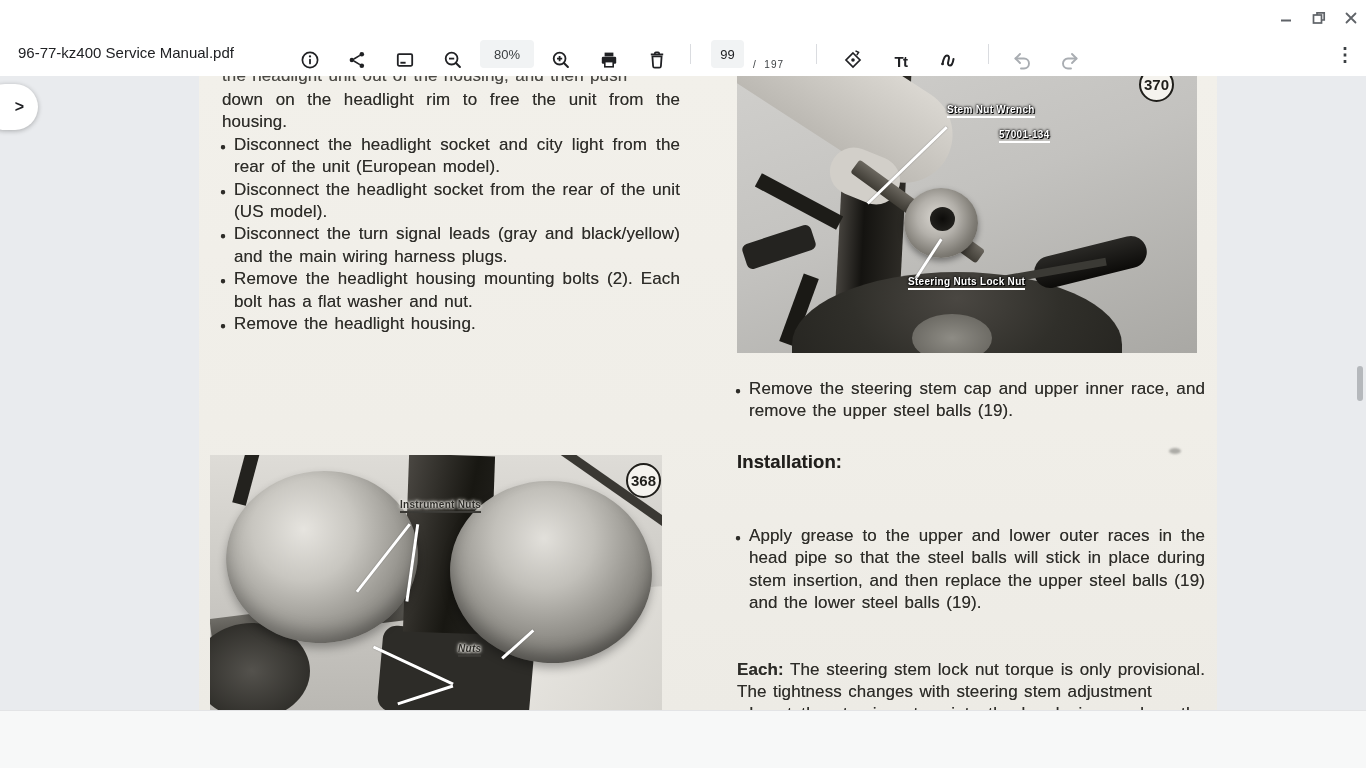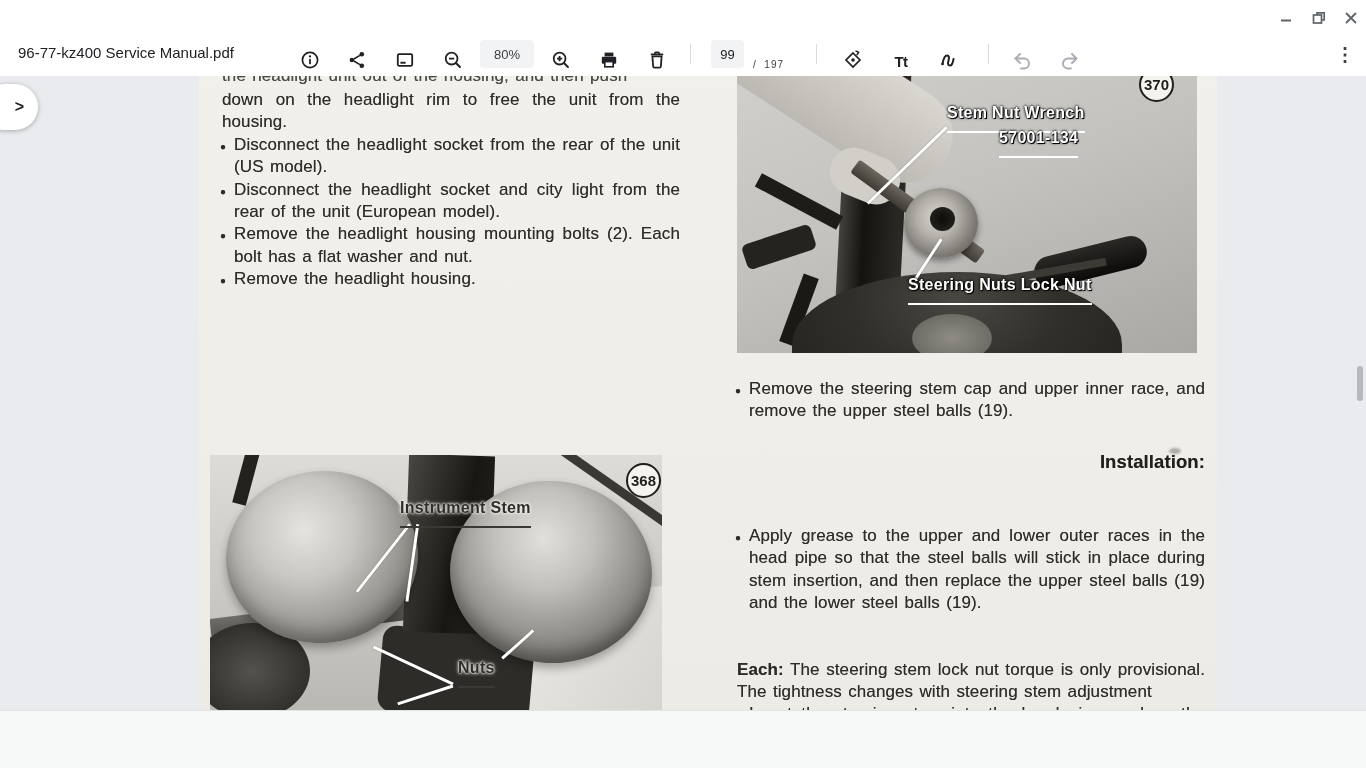--- a/index.html
+++ b/index.html
@@ -22,28 +22,28 @@
   
   .viewport { position:absolute; left:0; top:76px; width:1366px; height:634px; background:#e9ebee; }
   .page { position:absolute; left:199px; top:76px; width:1018px; height:634px; overflow:hidden;
           background:linear-gradient(180deg,#f2f0ea 0%,#f0eee8 55%,#edebe5 100%); }
   .scan { font-family:"Liberation Sans","DejaVu Sans",sans-serif; color:#2d2c28; font-size:17px; line-height:22.4px;
           text-align:justify; letter-spacing:0.1px; word-spacing:1.5px; text-shadow:0 0 0.6px rgba(45,44,40,0.6); }
   .bullet { position:relative; padding-left:12px; }
   .bullet::before { content:"●"; position:absolute; left:-2px; top:2px; font-size:10px; }
   .clipped { overflow:hidden; height:11px; opacity:.85; filter:blur(.4px); }
   .clipped > div { margin-top:-11px; }
-  .install-h { font-weight:700; font-size:18.5px; color:#211f1c; text-align:right; }
+  .install-h { font-weight:700; font-size:18.5px; color:#211f1c; text-align:left; }
   .note-label { font-weight:700; }
 
   
   .photo { position:absolute; overflow:hidden; }
   .ph { position:absolute; }
-  .plabel { position:absolute; color:#fff; font-weight:700; font-size:16px; letter-spacing:.3px; white-space:nowrap;
-            text-shadow:0 0 2px #000,0 0 3px #000,1px 1px 0 #000; border-bottom:2px solid #fff; padding-bottom:9px; z-index:4; }
+  .plabel { position:absolute; color:#fff; font-weight:700; font-size:10px; letter-spacing:.3px; white-space:nowrap;
+            text-shadow:0 0 2px #000,0 0 3px #000,1px 1px 0 #000; border-bottom:2px solid #fff; padding-bottom:1px; z-index:4; }
   .plabel-dark { color:#2e2d29; text-shadow:0 0 2px #f2f0ea,0 0 3px #f2f0ea,0 0 4px #f2f0ea; border-bottom:2.5px solid #3a3935; }
   .leader { position:absolute; background:#fff; height:2.5px; transform-origin:0 50%; z-index:3; box-shadow:0 0 1px rgba(0,0,0,.5); }
   .fig-num { position:absolute; width:35px; height:35px; border-radius:50%; background:#f5f3ee; border:2.5px solid #1f1e1a;
              color:#1f1e1a; font-weight:700; font-size:15px; display:flex; align-items:center; justify-content:center; z-index:4; }
 
   
   .f370 { left:538px; top:0; width:460px; height:277px; background:linear-gradient(160deg,#d0cfcc 0%,#c3c2bf 45%,#a9a8a4 100%); }
   .f370 .arm   { left:-45px; top:-38px; width:275px; height:96px; background:linear-gradient(#dad7d1,#bcb9b3); border-radius:50px; transform:rotate(33deg); }
   .f370 .hand  { left:92px; top:76px; width:72px; height:48px; background:#d2cfc9; border-radius:24px; transform:rotate(22deg); }
   .f370 .fork  { left:104px; top:-8px; width:64px; height:255px; background:linear-gradient(90deg,#45423d,#141310 38%,#2d2b26); transform:rotate(3deg); }
@@ -235,43 +235,44 @@
 </div>
 
 <div class="viewport">
   <div class="page" style="left:199px; top:0;">
 
     <div class="scan clipped abs" style="left:23px; top:0; width:458px;">
       <div>the headlight unit out of the housing, and then push</div>
     </div>
     <div class="scan abs" style="left:23px; top:13px; width:458px;">
       <div>down on the headlight rim to free the unit from the housing.</div>
+      <div class="bullet">Disconnect the headlight socket and city light from the rear of the unit (European model).</div>
       <div class="bullet">Disconnect the headlight socket from the rear of the unit (US model).</div>
-      <div class="bullet">Disconnect the headlight socket and city light from the rear of the unit (European model).</div>
+      <div class="bullet">Disconnect the turn signal leads (gray and black/yellow) and the main wiring harness plugs.</div>
       <div class="bullet">Remove the headlight housing mounting bolts (2). Each bolt has a flat washer and nut.</div>
       <div class="bullet">Remove the headlight housing.</div>
     </div>
 
     <div class="photo f368">
       <div class="ph stalk"></div>
       <div class="ph wire"></div>
       <div class="ph fender"></div>
       <div class="ph bracket"></div>
       <div class="ph discL"></div>
       <div class="ph nutsblob"></div>
       <div class="ph console"></div>
       <div class="ph gaugeL"></div>
       <div class="ph gaugeR"></div>
       <div class="leader" style="left:200px; top:68px; width:86px; transform:rotate(128deg);"></div>
       <div class="leader" style="left:208px; top:68px; width:78px; transform:rotate(98deg);"></div>
-      <div class="plabel plabel-dark" style="left:190px; top:44px;">Instrument Stem</div>
+      <div class="plabel plabel-dark" style="left:190px; top:44px;">Instrument Nuts</div>
       <div class="leader" style="left:243px; top:228px; width:88px; transform:rotate(-155deg);"></div>
       <div class="leader" style="left:243px; top:230px; width:58px; transform:rotate(162deg);"></div>
       <div class="leader" style="left:292px; top:202px; width:42px; transform:rotate(-42deg);"></div>
-      <div class="plabel plabel-dark" style="left:248px; top:204px;">Nuts</div>
+      <div class="plabel plabel-dark" style="left:248px; top:188px;font-style:italic;">Nuts</div>
       <div class="fig-num" style="left:416px; top:8px;">368</div>
     </div>
 
     <div class="photo f370">
       <div class="ph fork"></div>
       <div class="ph arm"></div>
       <div class="ph c1"></div>
       <div class="ph c2"></div>
       <div class="ph c3"></div>
       <div class="ph tank"></div>

